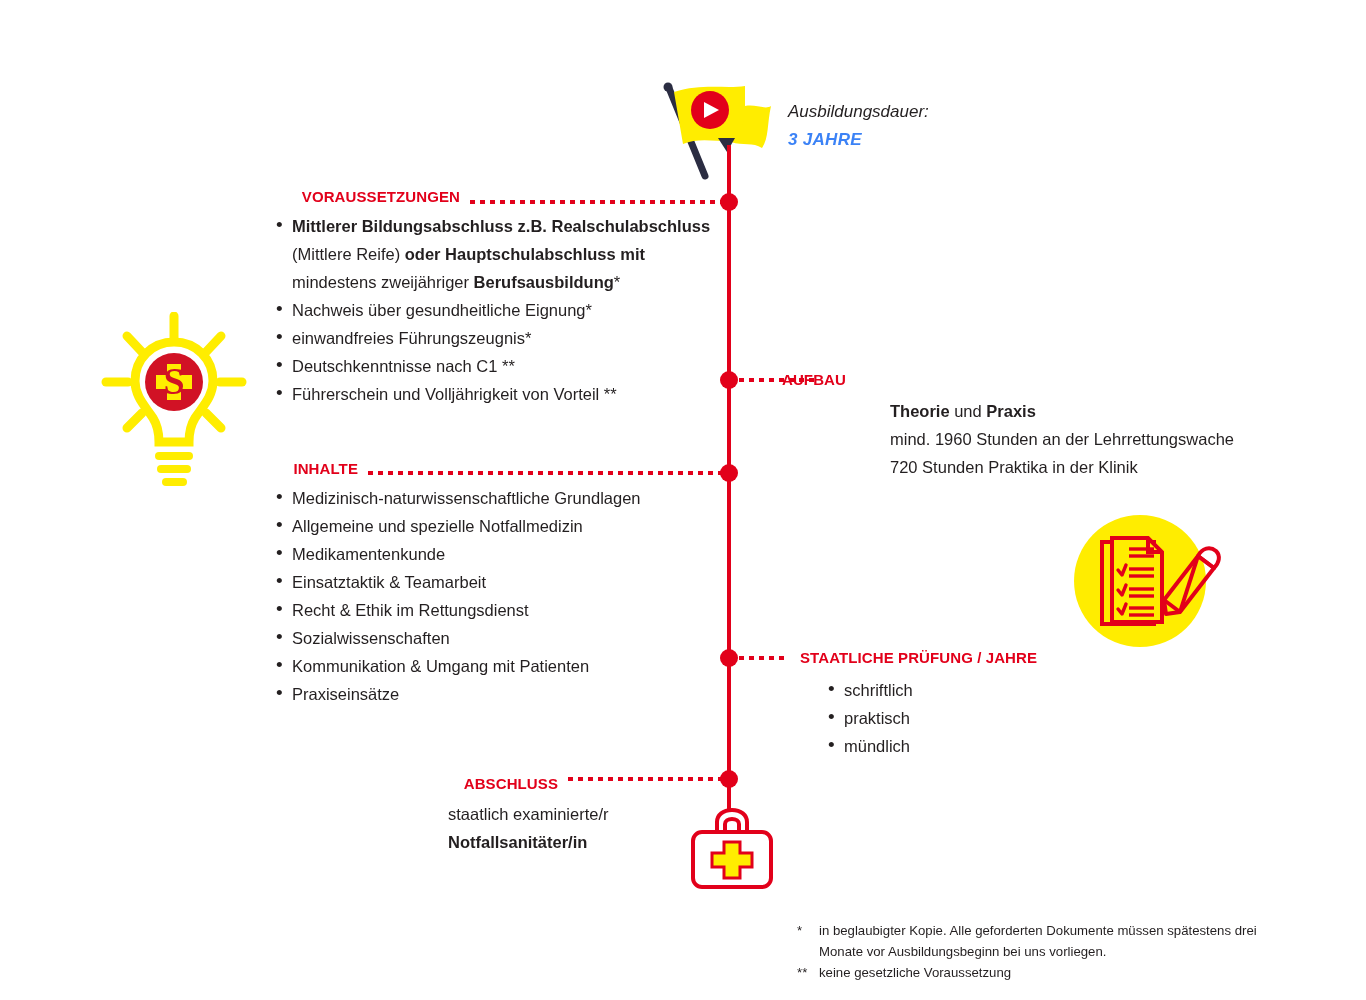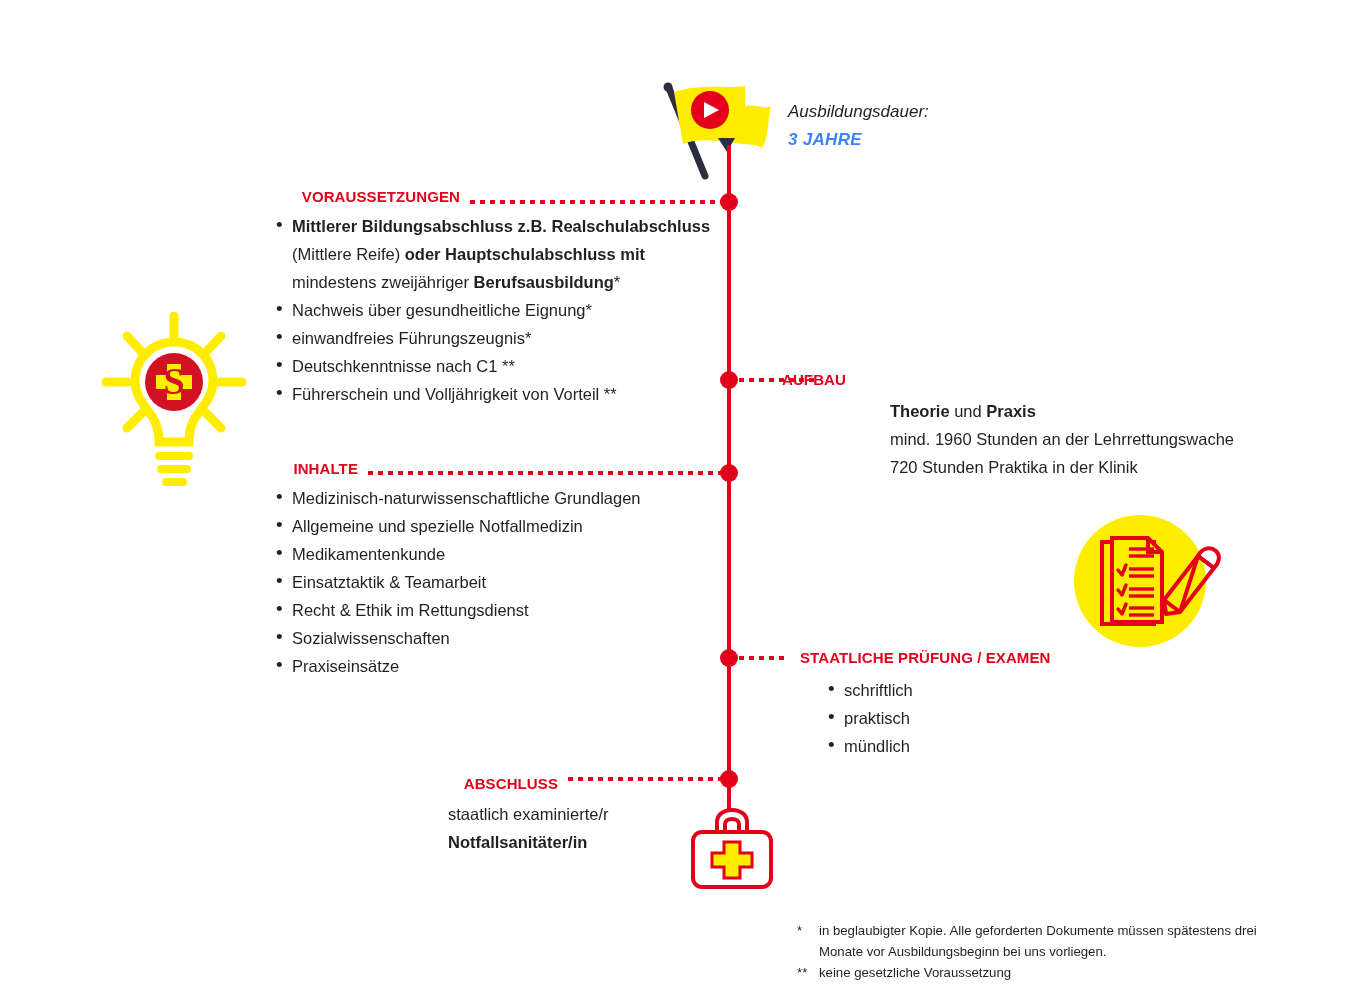--- a/index.html
+++ b/index.html
@@ -237,25 +237,26 @@
 
   <div class="heading h-inhalte">INHALTE</div>
   <div class="block left-col blk-inhalte">
     <ul class="bul">
       <li>Medizinisch-naturwissenschaftliche Grundlagen</li>
       <li>Allgemeine und spezielle Notfallmedizin</li>
       <li>Medikamentenkunde</li>
       <li>Einsatztaktik &amp; Teamarbeit</li>
       <li>Recht &amp; Ethik im Rettungsdienst</li>
       <li>Sozialwissenschaften</li>
+      <li>Kommunikation &amp; Umgang mit Patienten</li>
       <li>Praxiseinsätze</li>
     </ul>
   </div>
 
-  <div class="heading h-exam">STAATLICHE PRÜFUNG / EXAMEN</div>
+  <div class="heading h-exam">STAATLICHE PRÜFUNG / JAHRE</div>
   <div class="block blk-exam">
     <ul class="bul">
       <li>schriftlich</li>
       <li>praktisch</li>
       <li>mündlich</li>
     </ul>
   </div>
 
   <div class="heading h-final">ABSCHLUSS</div>
   <div class="block blk-final">

